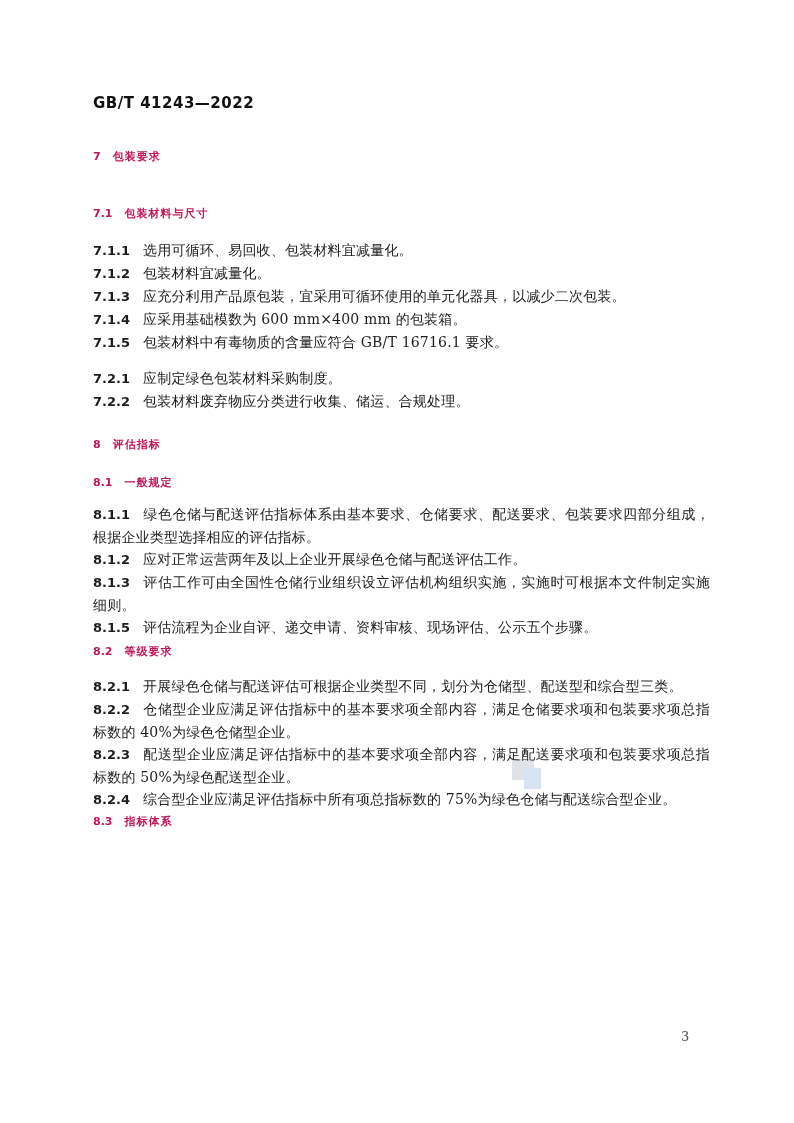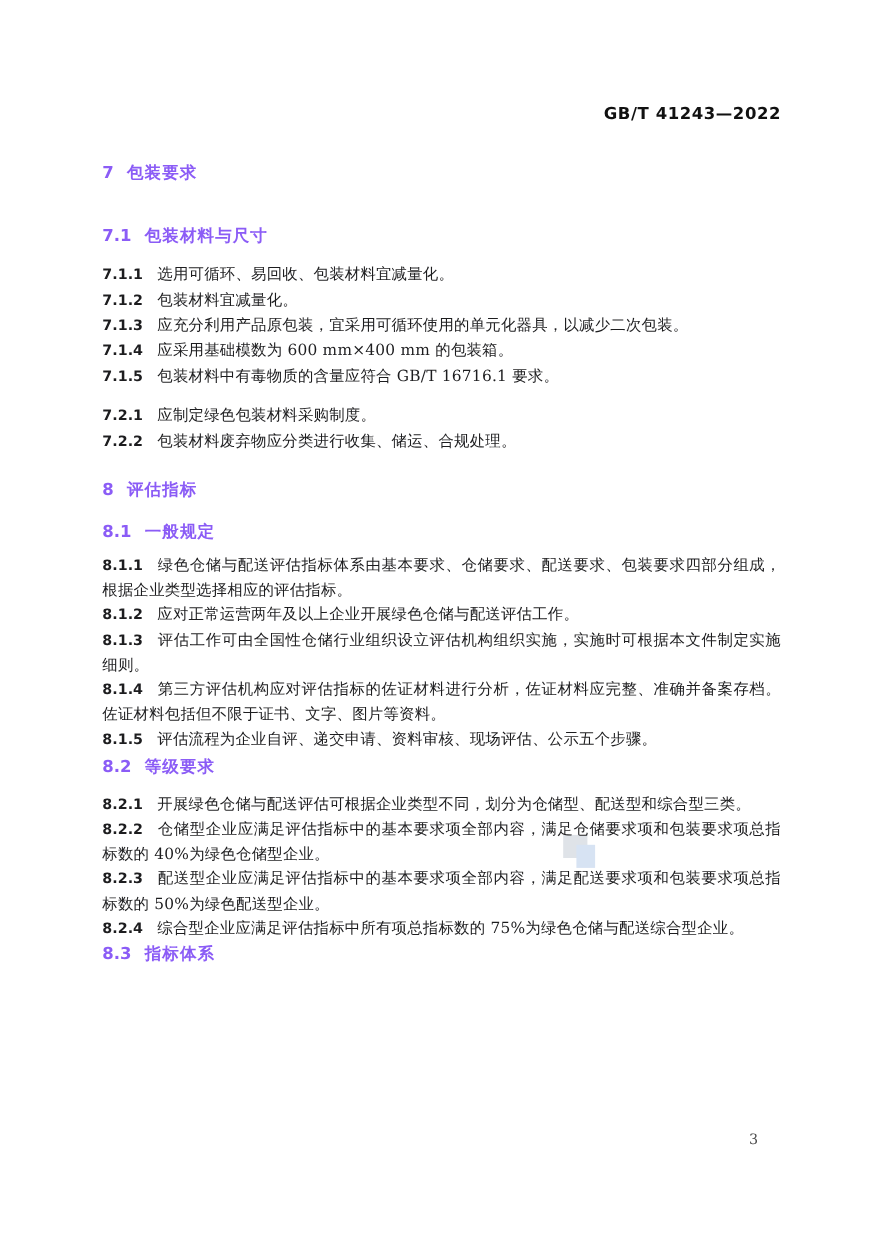--- a/index.html
+++ b/index.html
@@ -12,35 +12,35 @@
     overflow: hidden;
     font-family: "DejaVu Serif", "Liberation Serif", serif;
     color: #1d1d1f;
   }
   .content {
     position: relative;
     z-index: 1;
     padding: 94px 84px 0 93px;
   }
   .doc-header {
-    text-align: right;
+    text-align: left;
     font-family: "DejaVu Sans", "Liberation Sans", sans-serif;
     font-weight: 700;
     font-size: 15px;
     line-height: 18px;
     letter-spacing: 0.5px;
     color: #111;
   }
   p { margin: 0; }
   .h1, .h2 {
     font-family: "DejaVu Sans", "Liberation Sans", sans-serif;
     font-weight: 700;
-    font-size: 15px;
+    font-size: 11px;
     line-height: 16px;
-    color: #8b5cf6;
+    color: #be185d;
   }
   .h1 .num, .h2 .num { margin-right: 12px; letter-spacing: 0; }
   .h1 .ttl, .h2 .ttl { letter-spacing: 1px; }
   .clause {
     font-size: 14px;
     line-height: 22px;
     text-align: justify;
     letter-spacing: 0.2px;
   }
   .clause .cnum {
@@ -89,21 +89,20 @@
     <p class="clause" style="margin-top:13px"><span class="cnum">7.2.1</span><span class="ctext">应制定绿色包装材料采购制度。</span></p>
     <p class="clause"><span class="cnum">7.2.2</span><span class="ctext">包装材料废弃物应分类进行收集、储运、合规处理。</span></p>
 
     <p class="h1" style="margin-top:24px"><span class="num">8</span><span class="ttl">评估指标</span></p>
 
     <p class="h2" style="margin-top:22px"><span class="num">8.1</span><span class="ttl">一般规定</span></p>
 
     <p class="clause" style="margin-top:12px"><span class="cnum">8.1.1</span><span class="ctext">绿色仓储与配送评估指标体系由基本要求、仓储要求、配送要求、包装要求四部分组成，根据企业类型选择相应的评估指标。</span></p>
     <p class="clause"><span class="cnum">8.1.2</span><span class="ctext">应对正常运营两年及以上企业开展绿色仓储与配送评估工作。</span></p>
     <p class="clause"><span class="cnum">8.1.3</span><span class="ctext">评估工作可由全国性仓储行业组织设立评估机构组织实施，实施时可根据本文件制定实施细则。</span></p>
-    <p class="clause"><span class="cnum">8.1.4</span><span class="ctext">第三方评估机构应对评估指标的佐证材料进行分析，佐证材料应完整、准确并备案存档。佐证材料包括但不限于证书、文字、图片等资料。</span></p>
     <p class="clause"><span class="cnum">8.1.5</span><span class="ctext">评估流程为企业自评、递交申请、资料审核、现场评估、公示五个步骤。</span></p>
 
     <p class="h2" style="margin-top:5px"><span class="num">8.2</span><span class="ttl">等级要求</span></p>
 
     <p class="clause" style="margin-top:15px"><span class="cnum">8.2.1</span><span class="ctext">开展绿色仓储与配送评估可根据企业类型不同，划分为仓储型、配送型和综合型三类。</span></p>
     <p class="clause"><span class="cnum">8.2.2</span><span class="ctext">仓储型企业应满足评估指标中的基本要求项全部内容，满足仓储要求项和包装要求项总指标数的 40%为绿色仓储型企业。</span></p>
     <p class="clause"><span class="cnum">8.2.3</span><span class="ctext">配送型企业应满足评估指标中的基本要求项全部内容，满足配送要求项和包装要求项总指标数的 50%为绿色配送型企业。</span></p>
     <p class="clause"><span class="cnum">8.2.4</span><span class="ctext">综合型企业应满足评估指标中所有项总指标数的 75%为绿色仓储与配送综合型企业。</span></p>
 
     <p class="h2" style="margin-top:3px"><span class="num">8.3</span><span class="ttl">指标体系</span></p>

